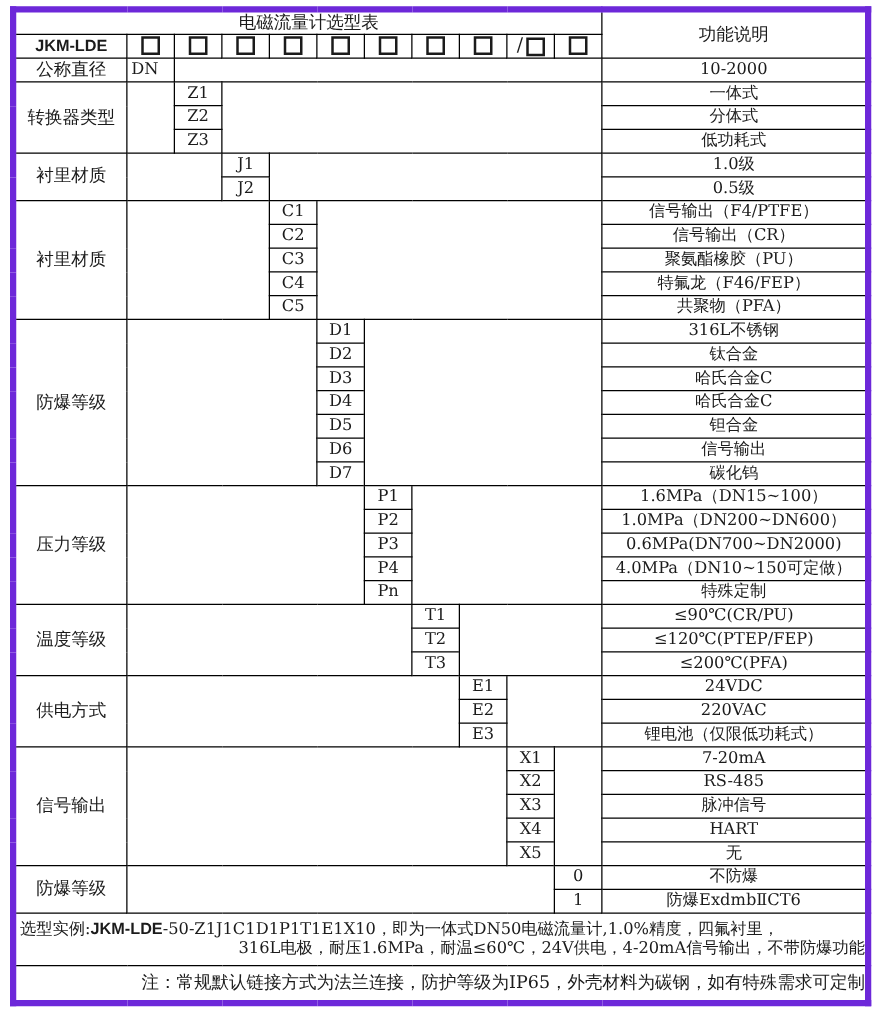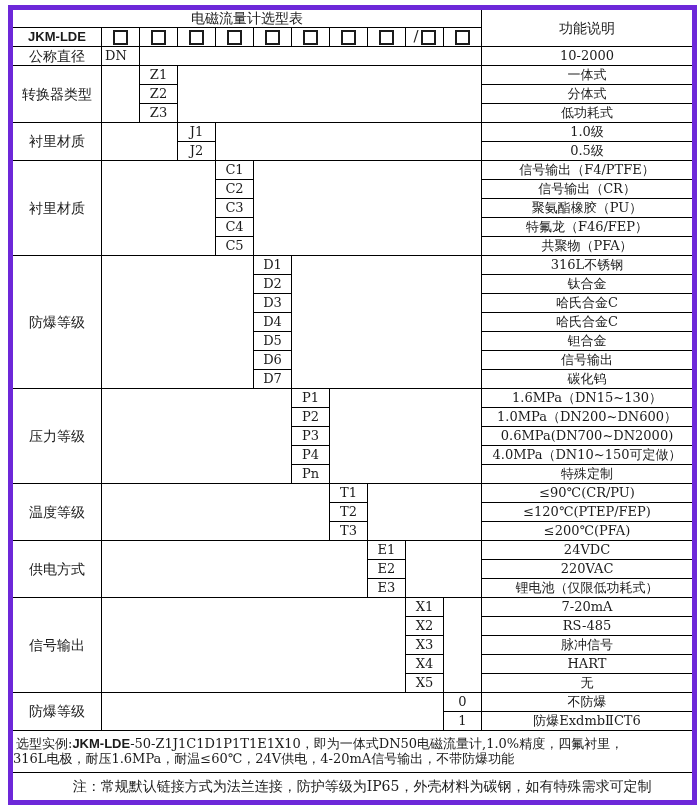--- a/index.html
+++ b/index.html
@@ -16,23 +16,23 @@
   .title{font-size:14px;}
   .fn{font-size:14px;}
   .cat{font-size:14px;}
   .model{font-family:"Liberation Sans",sans-serif;font-weight:bold;font-size:13px;}
   .code{font-size:13px;margin-top:40px;}
   .code-left{text-align:left;padding-left:3px;}
   .box{display:inline-block;width:11px;height:11px;border:2px solid #1b1b1b;vertical-align:middle;background:#fff;}
   .slash{font-size:15px;margin-right:2px;vertical-align:middle;}
   .r-ex td{font-size:13px;margin-top:33px;}
   .ex1{text-align:left;padding-left:3px;}
-  .ex2{text-align:left;}
+  .ex2{text-align:right;padding-left:36px;}
   .exmodel{font-family:"Liberation Sans",sans-serif;font-weight:bold;}
-  .r-note td{text-align:center;padding-left:19px;font-size:14px;}
+  .r-note td{text-align:right;padding-left:19px;font-size:14px;}
 </style>
 </head>
 <body>
 
 <table>
   <colgroup>
     <col style="width:91px">
     <col style="width:38px">
       <col style="width:38px">
       <col style="width:38px">
@@ -155,21 +155,21 @@
   <tr>
     <td class="code">D7</td>
     <td>碳化钨</td>
   </tr>
 
   <tr>
     <td class="cat" rowspan="5">压力等级</td>
     <td colspan="5" rowspan="5"></td>
     <td class="code">P1</td>
     <td colspan="4" rowspan="5"></td>
-    <td>1.6MPa（DN15~130）</td>
+    <td>1.6MPa（DN15~100）</td>
   </tr>
   <tr>
     <td class="code">P2</td>
     <td>1.0MPa（DN200~DN600）</td>
   </tr>
   <tr>
     <td class="code">P3</td>
     <td>0.6MPa(DN700~DN2000)</td>
   </tr>
   <tr>

